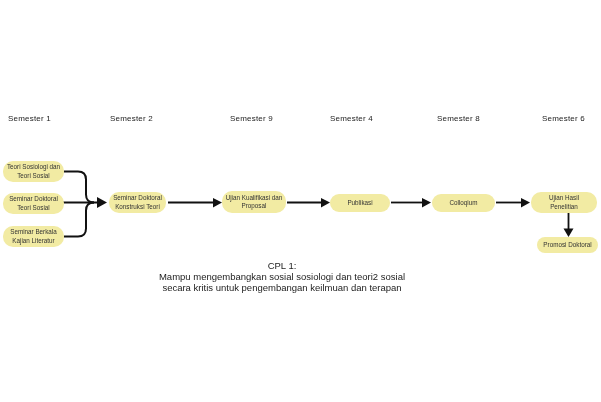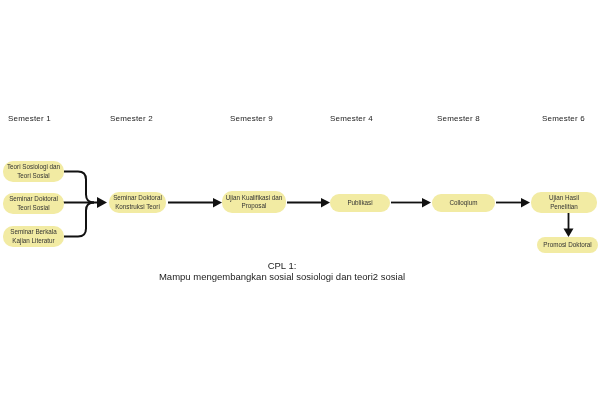--- a/index.html
+++ b/index.html
@@ -122,15 +122,16 @@
     <span>Ujian Hasil
 Penelitian</span>
   </div>
   <div class="node n-promosi">
     <span>Promosi Doktoral</span>
   </div>
 
   <div class="caption">
     <div>CPL 1:</div>
     <div>Mampu mengembangkan sosial sosiologi dan teori2 sosial</div>
+    <div>secara kritis untuk pengembangan keilmuan dan terapan</div>
   </div>
 
 </div>
 
 </body></html>

